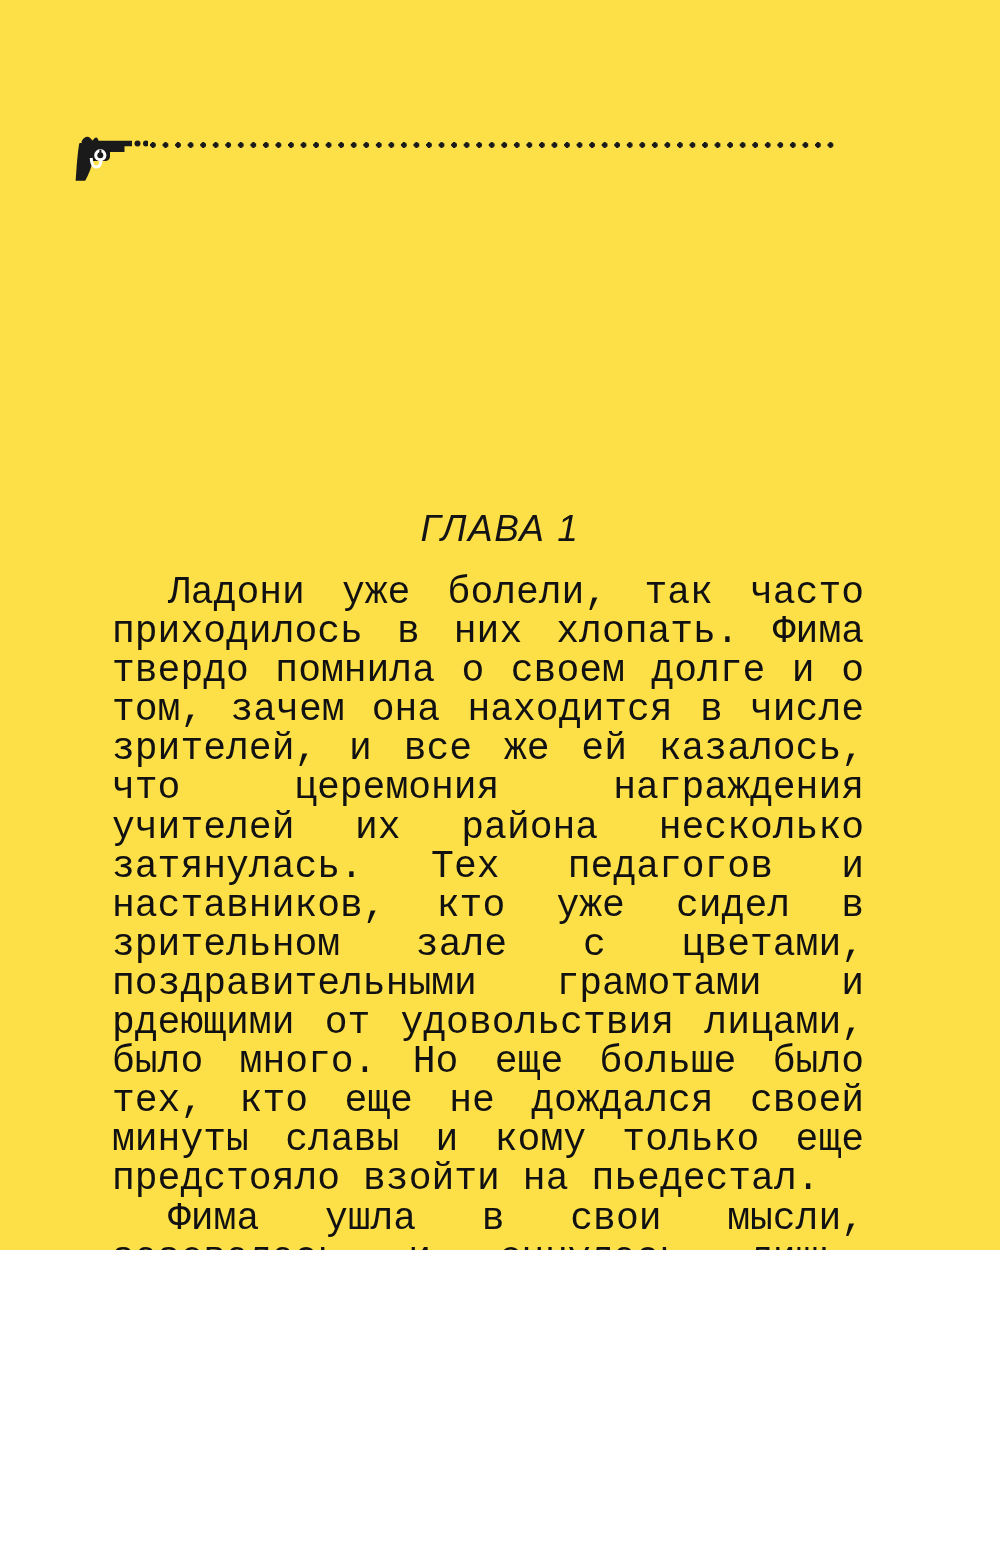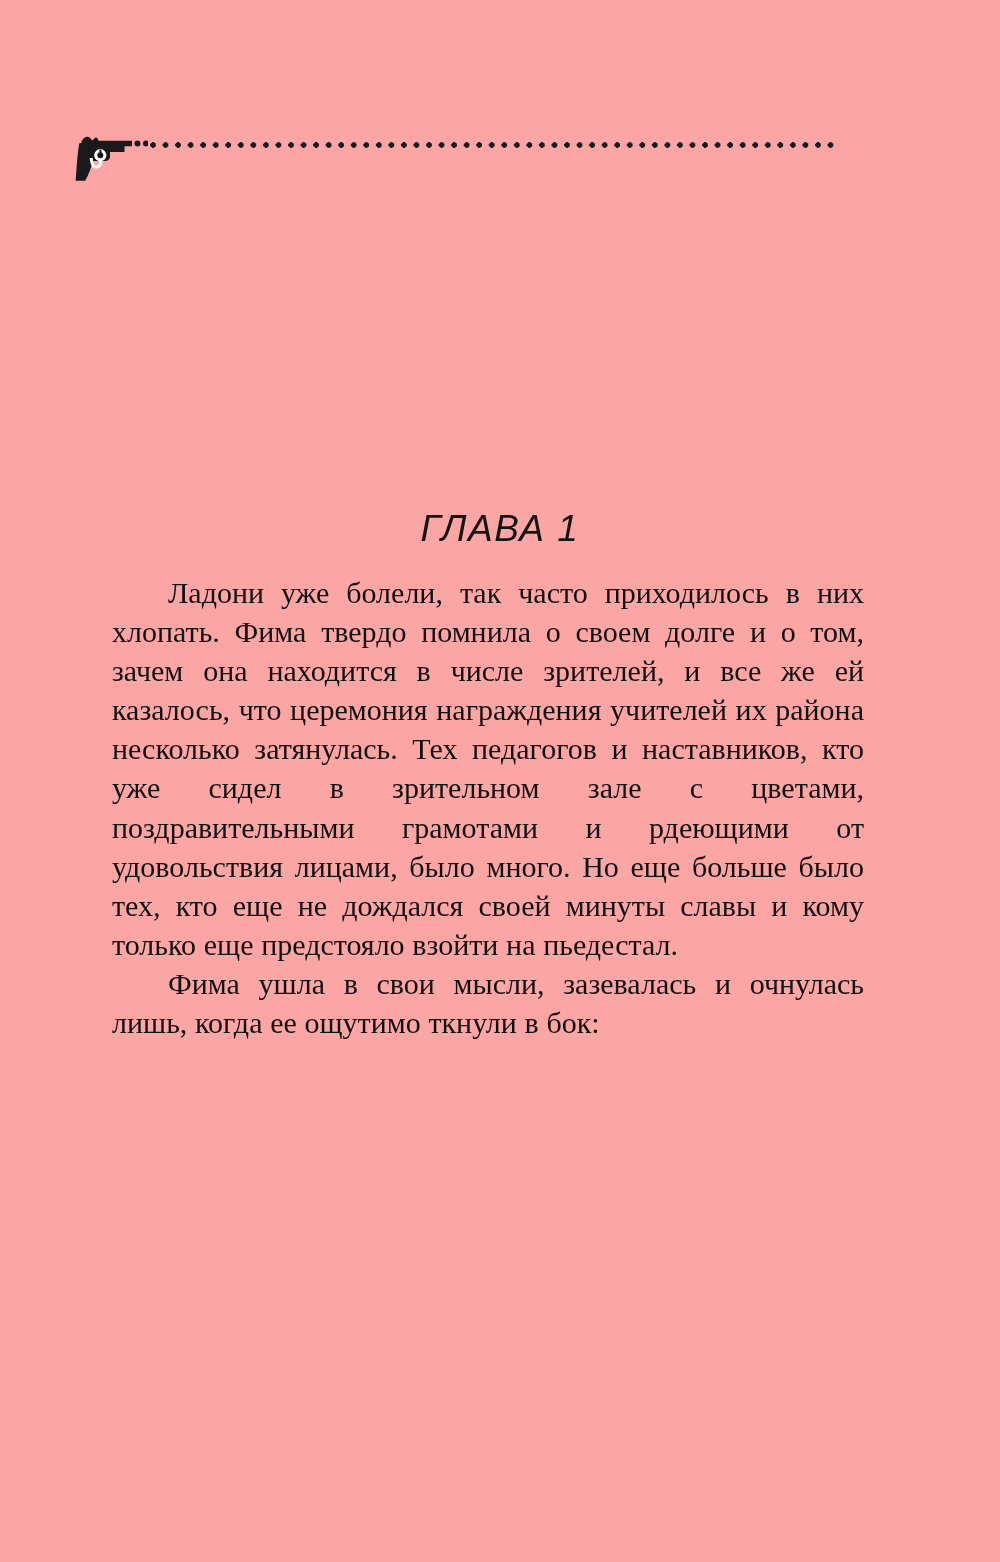--- a/index.html
+++ b/index.html
@@ -5,22 +5,22 @@
 <style>
   html, body {
     margin: 0;
     padding: 0;
     background: #ffffff;
   }
 
   .page {
     position: relative;
     width: 1000px;
-    height: 1562px;
-    background: #fca5a5;
+    height: 1250px;
+    background: #fde047;
     overflow: hidden;
     font-family: "Liberation Serif", "DejaVu Serif", serif;
     color: #111111;
     -webkit-font-smoothing: antialiased;
   }
 
   
   .header-ornament {
     position: absolute;
     left: 74px;
@@ -70,26 +70,27 @@
     position: absolute;
     left: 112px;
     top: 573px;
     width: 752px;
   }
 
   .para {
     margin: 0;
     text-align: justify;
     text-justify: inter-word;
-    font-size: 30px;
+    font-size: 38px;
     line-height: 39.1px;
     text-indent: 56px;
     color: #111111;
     word-spacing: 0.2px;
     hyphens: manual;
+    font-family: Liberation Mono, monospace;
   }
 
   .para.dialogue {
     text-indent: 56px;
   }
 
   .para + .para {
     margin-top: 0;
   }
 

